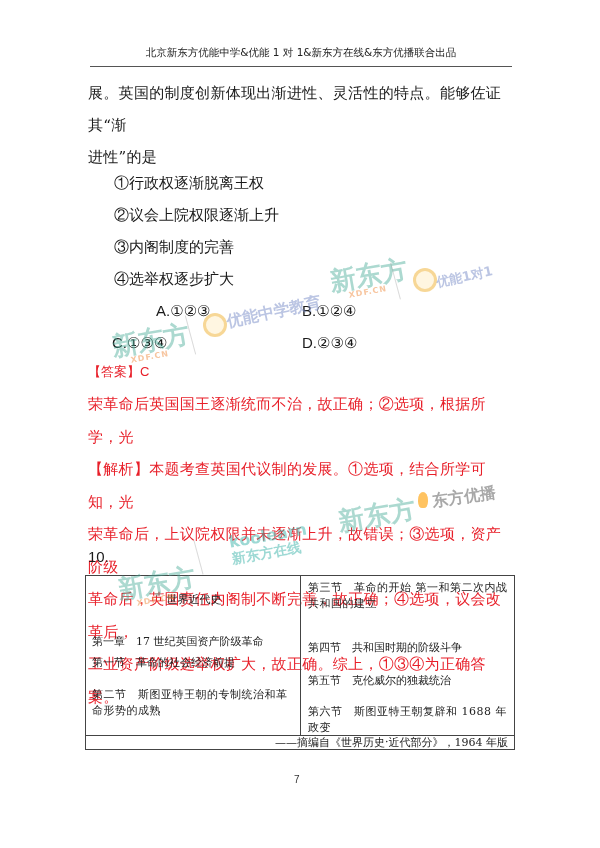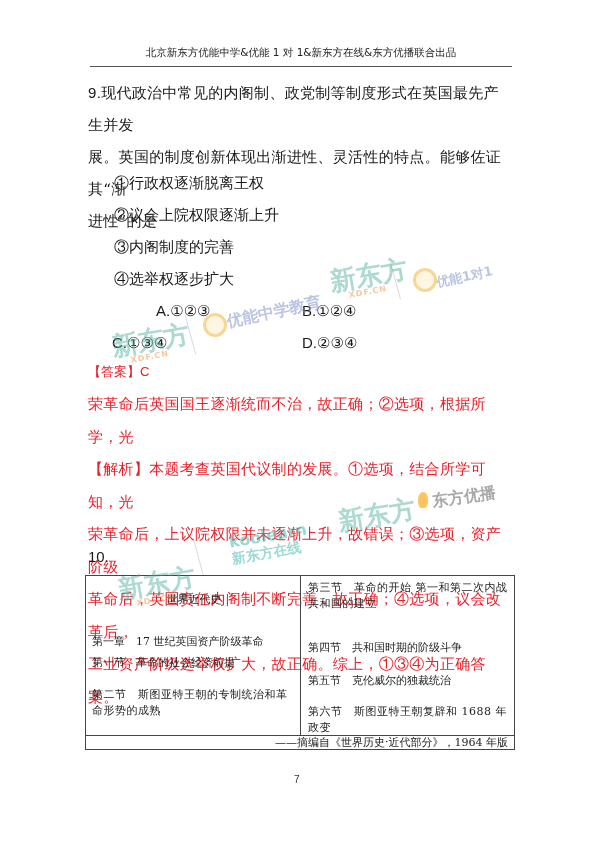--- a/index.html
+++ b/index.html
@@ -61,21 +61,20 @@
   .wm-koo { color: rgba(60,180,170,0.5); font-size: 16px; transform: rotate(-10deg); line-height: 16px; }
   .wm-sep { position: absolute; width: 0; border-left: 1px solid rgba(150,150,150,0.35); transform: rotate(-15deg); }
 </style>
 </head>
 <body>
 
 <div class="header">北京新东方优能中学&amp;优能 1 对 1&amp;新东方在线&amp;东方优播联合出品</div>
 <div class="header-rule"></div>
 
 <div class="q9">
-  <div><span class="num">9.</span><span>现代政治中常见的内阁制、政党制等制度形式在英国最先产生并发</span></div>
   <div>展。英国的制度创新体现出渐进性、灵活性的特点。能够佐证其“渐</div>
   <div>进性”的是</div>
 </div>
 
 <div class="opt" style="top:173px;">①行政权逐渐脱离王权</div>
 <div class="opt" style="top:205px;">②议会上院权限逐渐上升</div>
 <div class="opt" style="top:237px;">③内阁制度的完善</div>
 <div class="opt" style="top:269px;">④选举权逐步扩大</div>
 
 <div class="choice" style="left:112px; top:301px;margin-left:44px;"><span>A.</span><span>①②③</span></div>

